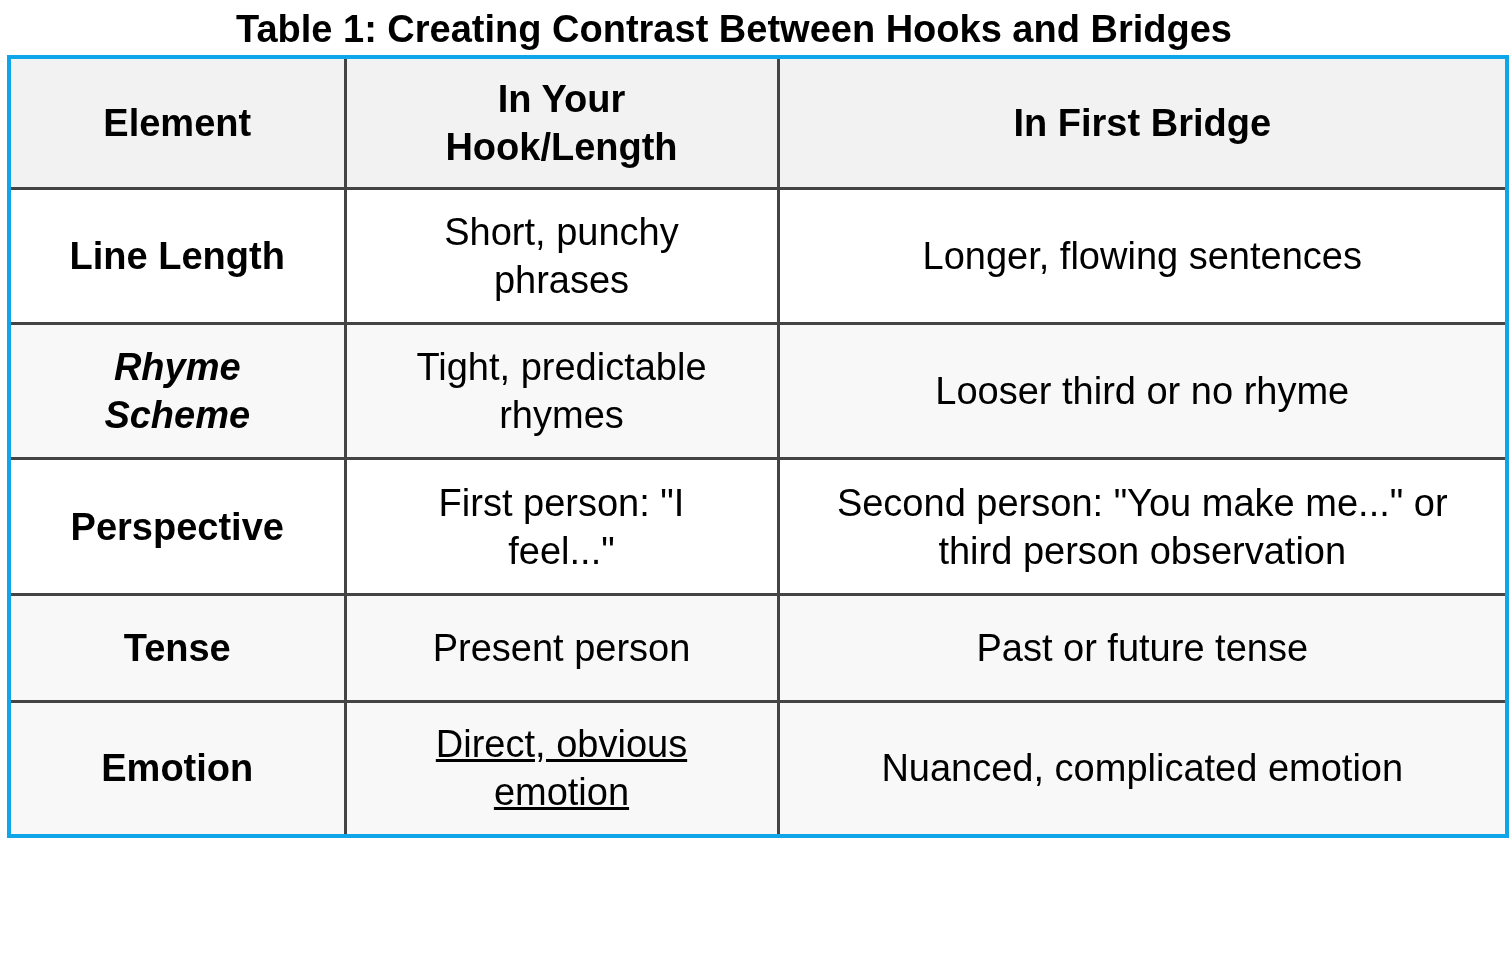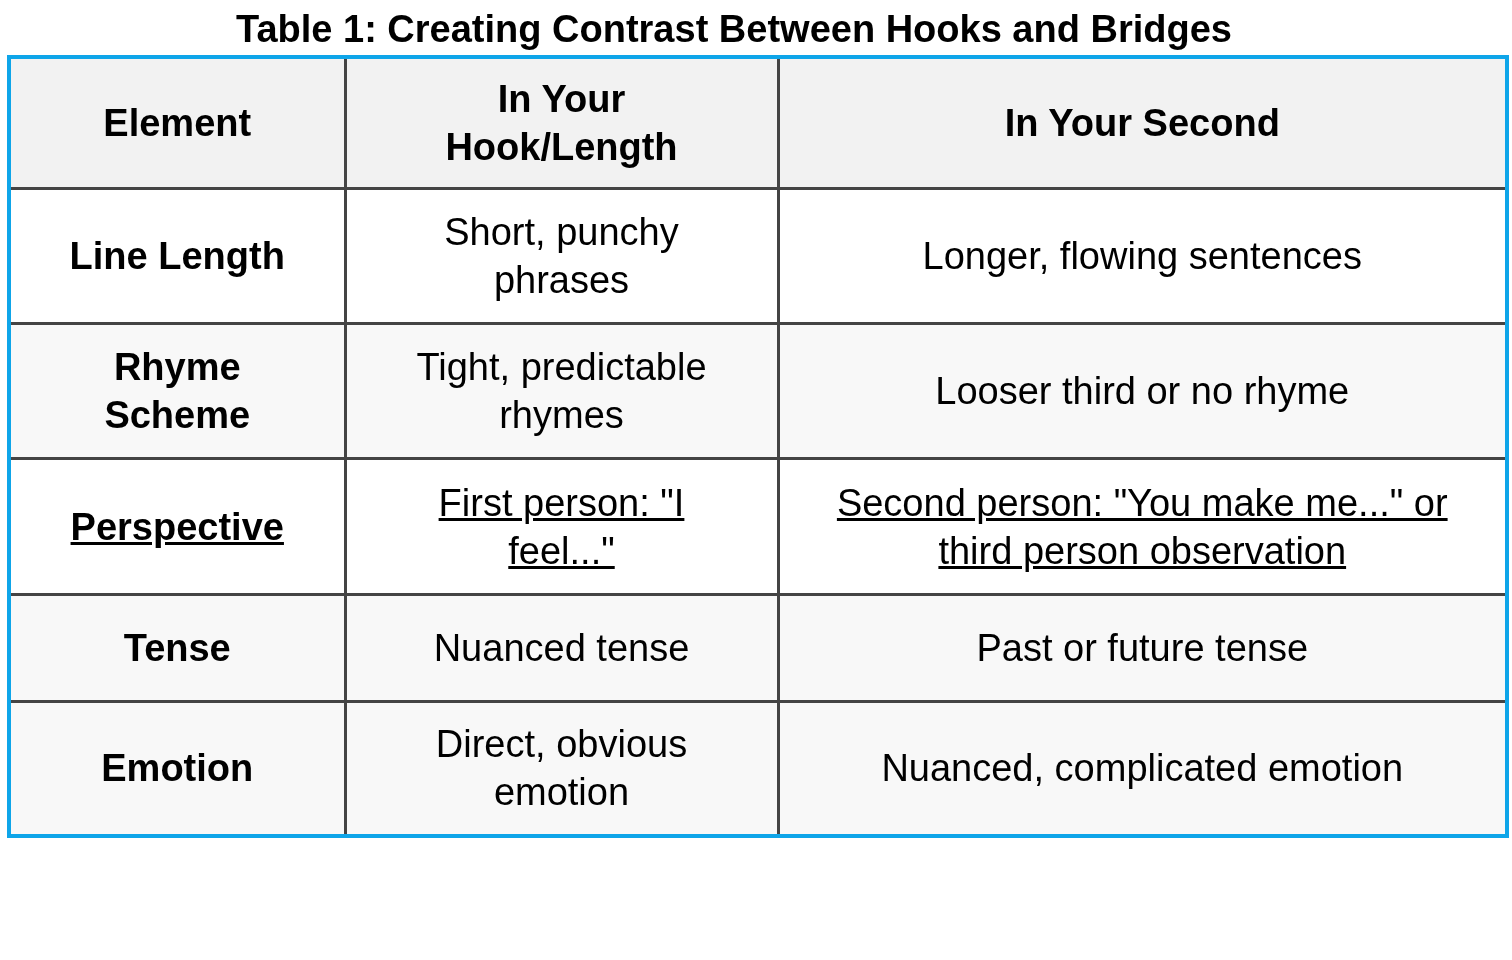--- a/index.html
+++ b/index.html
@@ -36,41 +36,41 @@
 <table>
   <colgroup>
       <col class="c1">
       <col class="c2">
       <col class="c3">
     </colgroup>
   <tbody>
       <tr>
     <th>Element</th>
     <th style="padding:0 80px;">In Your Hook/Length</th>
-    <th>In Your Second</th>
+    <th>In First Bridge</th>
   </tr>
   <tr class="odd" style="height:135px;">
     <td class="elem">Line Length</td>
     <td style="padding:0 70px;">Short, punchy phrases</td>
     <td>Longer, flowing sentences</td>
   </tr>
   <tr class="even" style="height:135px;">
-    <td class="elem" style="padding:0 80px;">Rhyme Scheme</td>
+    <td class="elem" style="padding:0 80px;font-style:italic;">Rhyme Scheme</td>
     <td>Tight, predictable rhymes</td>
     <td>Looser third or no rhyme</td>
   </tr>
-  <tr class="odd" style="height:136px;text-decoration:underline;">
+  <tr class="odd" style="height:136px;">
     <td class="elem">Perspective</td>
     <td style="padding:0 70px;">First person: "I feel..."</td>
     <td style="padding:0 40px;">Second person: "You make me..." or third person observation</td>
   </tr>
   <tr class="even" style="height:107px;">
     <td class="elem">Tense</td>
-    <td>Nuanced tense</td>
+    <td>Present person</td>
     <td>Past or future tense</td>
   </tr>
   <tr class="even" style="height:134px;">
     <td class="elem">Emotion</td>
-    <td style="padding:0 60px;">Direct, obvious emotion</td>
+    <td style="padding:0 60px;text-decoration:underline;">Direct, obvious emotion</td>
     <td>Nuanced, complicated emotion</td>
   </tr>
 </tbody>
   </table>
 
 </body></html>

